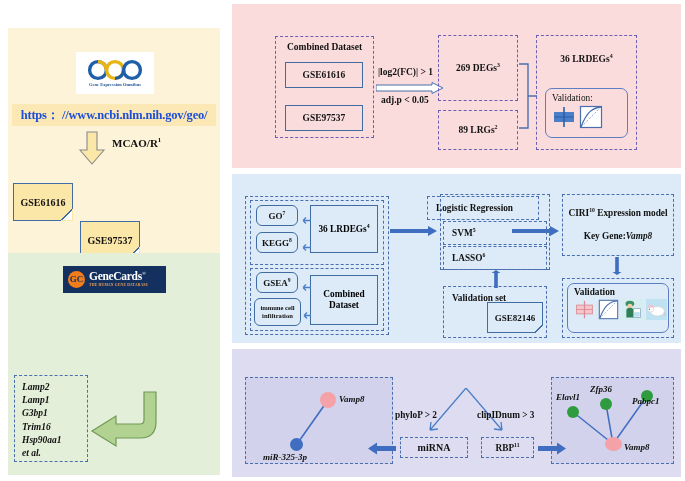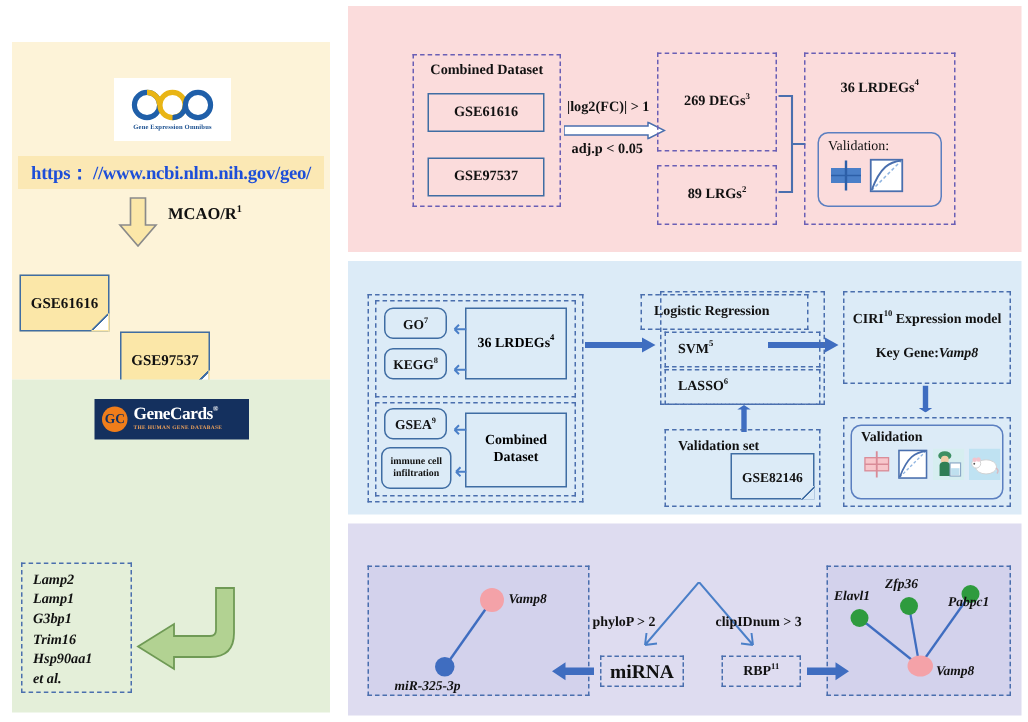--- a/index.html
+++ b/index.html
@@ -226,21 +226,21 @@
   .pu-right { left: 551px; top: 377px; width: 123px; height: 87px; border: 1.3px dashed #4a6fae; background:#d3d2ec; }
 
   .pu-url {
     left: 384px; top: 373px; width: 163px; height: 19px;
     background: #cfcde8;
     font-size: 9px; font-weight: bold; color: #111; letter-spacing: -.15px;
   }
   .pu-ph { left: 395px; top: 410px; font-size: 9.3px; font-weight: bold; color: #111; }
   .pu-cl { left: 477px; top: 410px; font-size: 9.3px; font-weight: bold; color: #111; }
 
-  .pu-mirna { left: 400px; top: 437px; width: 56px; height: 21px; border: 1.3px dashed #4a6fae; font-size: 13px; font-weight: bold; color:#111; }
+  .pu-mirna { left: 400px; top: 437px; width: 68px; height: 21px; border: 1.3px dashed #4a6fae; font-size: 10px; font-weight: bold; color:#111; }
   .pu-rbp   { left: 481px; top: 437px; width: 53px; height: 21px; border: 1.3px dashed #4a6fae; font-size: 9.3px; font-weight: bold; color:#111; }
 
   .pu-ar-l { left: 368px; top: 441px; width: 28px; height: 13px; }
   .pu-ar-r { left: 538px; top: 441px; width: 28px; height: 13px; }
   .pu-diag { left: 408px; top: 388px; width: 116px; height: 50px; }
 
   .node { position: absolute; border-radius: 50%; }
   .node-label { position: absolute; font-size: 9px; font-weight: bold; font-style: italic; color: #111; white-space: nowrap; }
 </style>
 </head>

